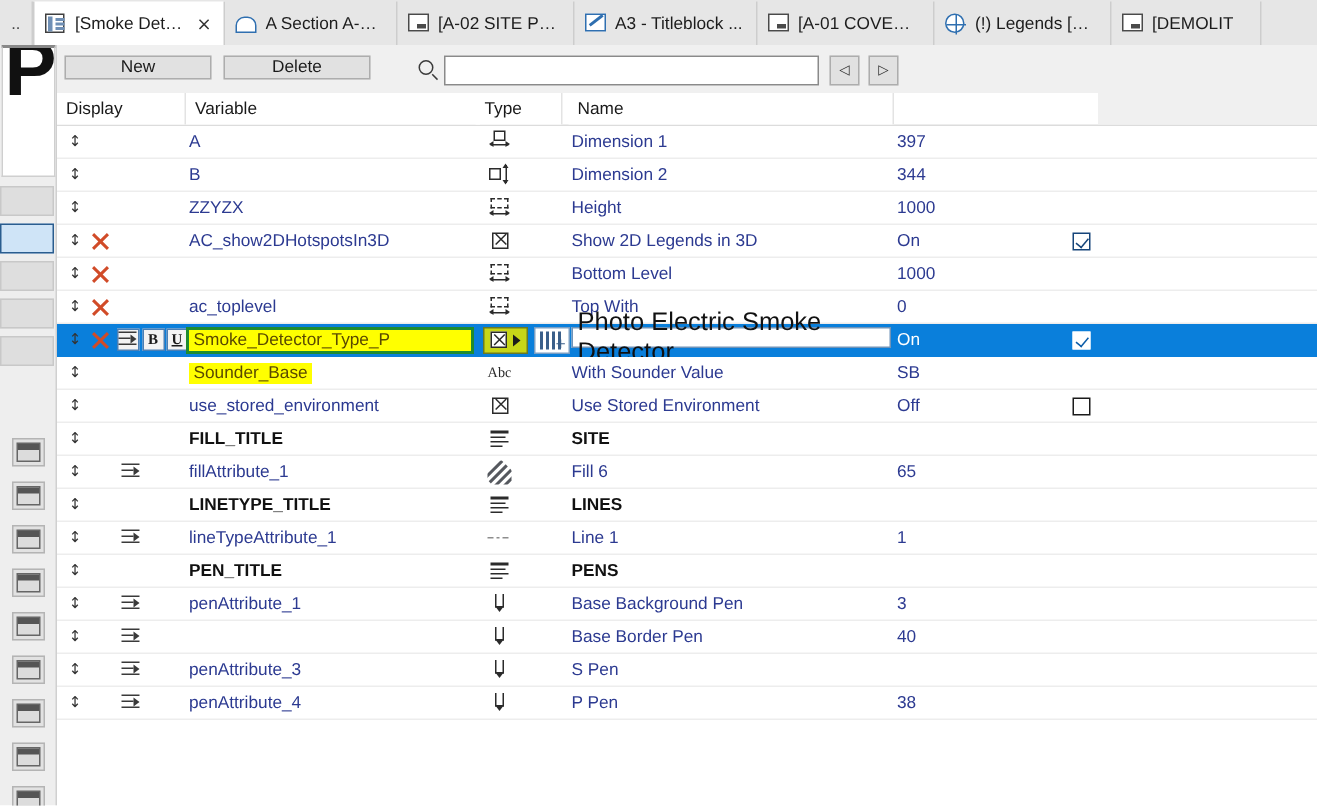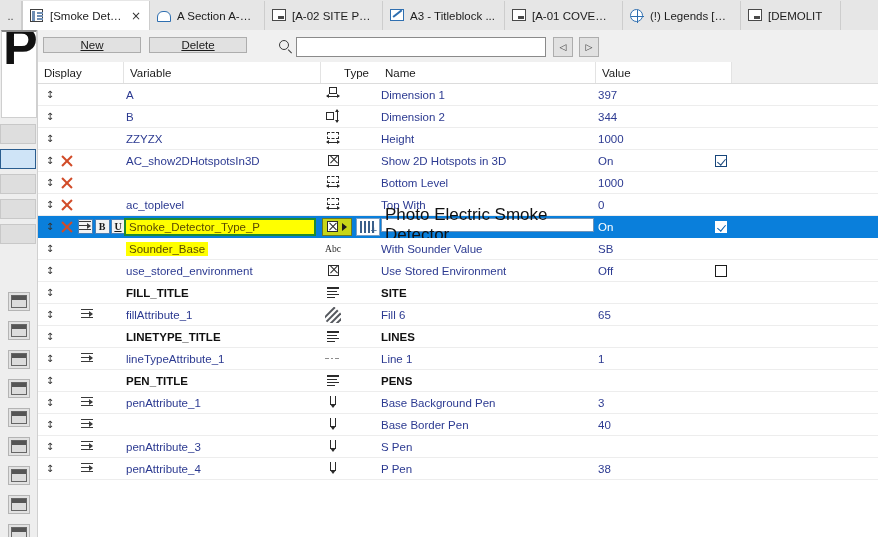--- a/index.html
+++ b/index.html
@@ -171,21 +171,20 @@
     box-sizing: border-box;
   }
   .tbtn {
     position: absolute; top: 7px; height: 16px;
     background: #e1e1e1;
     border: 1px solid #adadad;
     box-sizing: border-box;
     font-size: 11.5px; color: #1b1b1b;
     display: flex; align-items: center; justify-content: center;
     font-family: "Liberation Sans", sans-serif;
-    text-decoration: underline;
   }
   #btn-new  { left: 5px;  width: 98px; }
   #btn-del  { left: 111px; width: 98px; }
   #search-icon-wrap {
     position: absolute; left: 241px; top: 10px;
     width: 14px; height: 14px;
   }
   #search-icon-wrap .ring {
     position: absolute; left: 0; top: 0; width: 10px; height: 10px;
     border: 1.4px solid #3b3b3b; border-radius: 50%; box-sizing: border-box;
@@ -590,23 +589,22 @@
     </div>
     <input id="search-input" type="text" placeholder="" style="">
     <div class="navbtn" id="nav-prev">◁</div>
     <div class="navbtn" id="nav-next">▷</div>
   </div>
 
   <div id="table">
     <div id="thead">
       <div class="hc" style="left:0px;   width:86px">Display</div>
       <div class="hc" style="left:86px;  width:197px">Variable</div>
-      <div class="hc" style="left:300px; width:58px">Type</div>
+      <div class="hc" style="left:279px; width:58px">Type</div>
       <div class="hc" style="left:341px; width:217px">Name</div>
-      <div class="hc" style="left:558px; width:136px">Value</div>
       <div class="hc tail" style="left:694px; width:146px"></div>
     </div>
     <div id="tbody">
         <div class="row">
           <div class="cell c-drag">
             <span class="drag">↕</span>
           </div>
           <div class="cell c-var">A</div>
           <div class="cell c-type">
             <span class="tg tg-dim1">
@@ -651,21 +649,21 @@
           </div>
           <div class="cell c-del">
             <span class="redx"></span>
           </div>
           <div class="cell c-var">AC_show2DHotspotsIn3D</div>
           <div class="cell c-type">
             <span class="tg tg-bool">
               <span class="bx"></span>
             </span>
           </div>
-          <div class="cell c-name">Show 2D Hotspots in 3D</div>
+          <div class="cell c-name">Show 2D Legends in 3D</div>
           <div class="cell c-val">On</div>
           <div class="cell c-chk">
             <span class="cbx on"></span>
           </div>
         </div>
         <div class="row">
           <div class="cell c-drag">
             <span class="drag">↕</span>
           </div>
           <div class="cell c-del">

